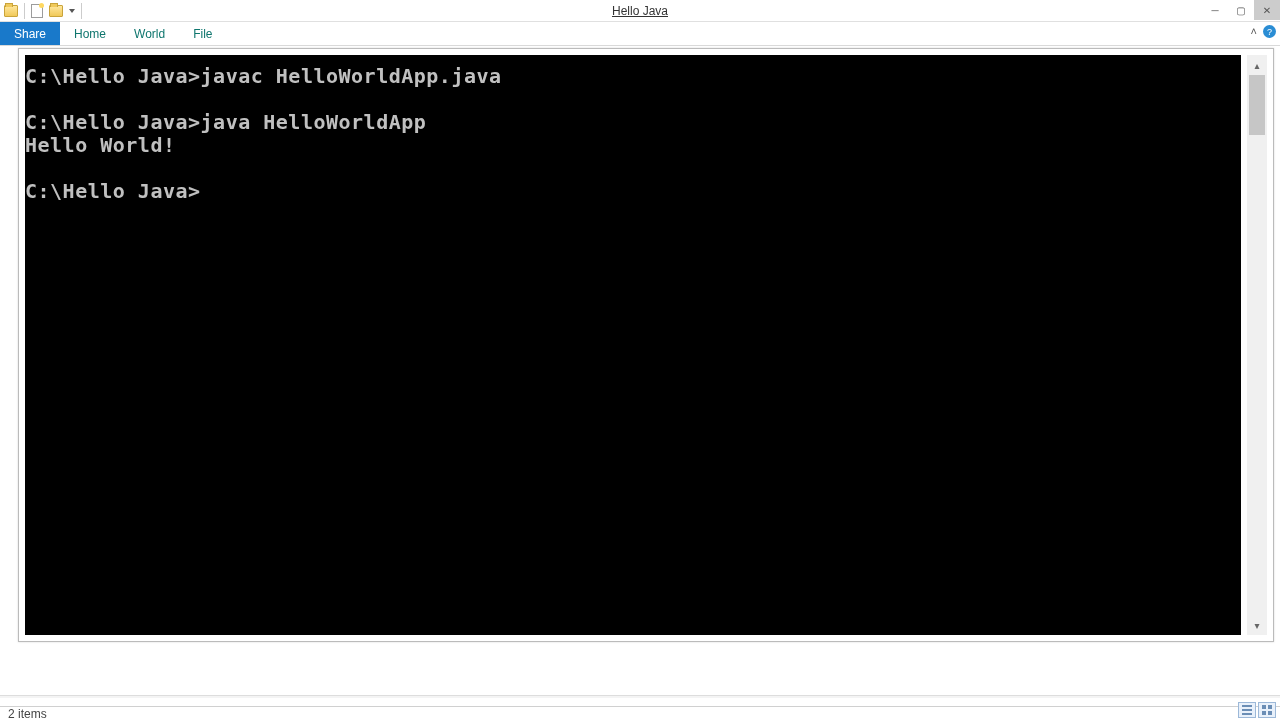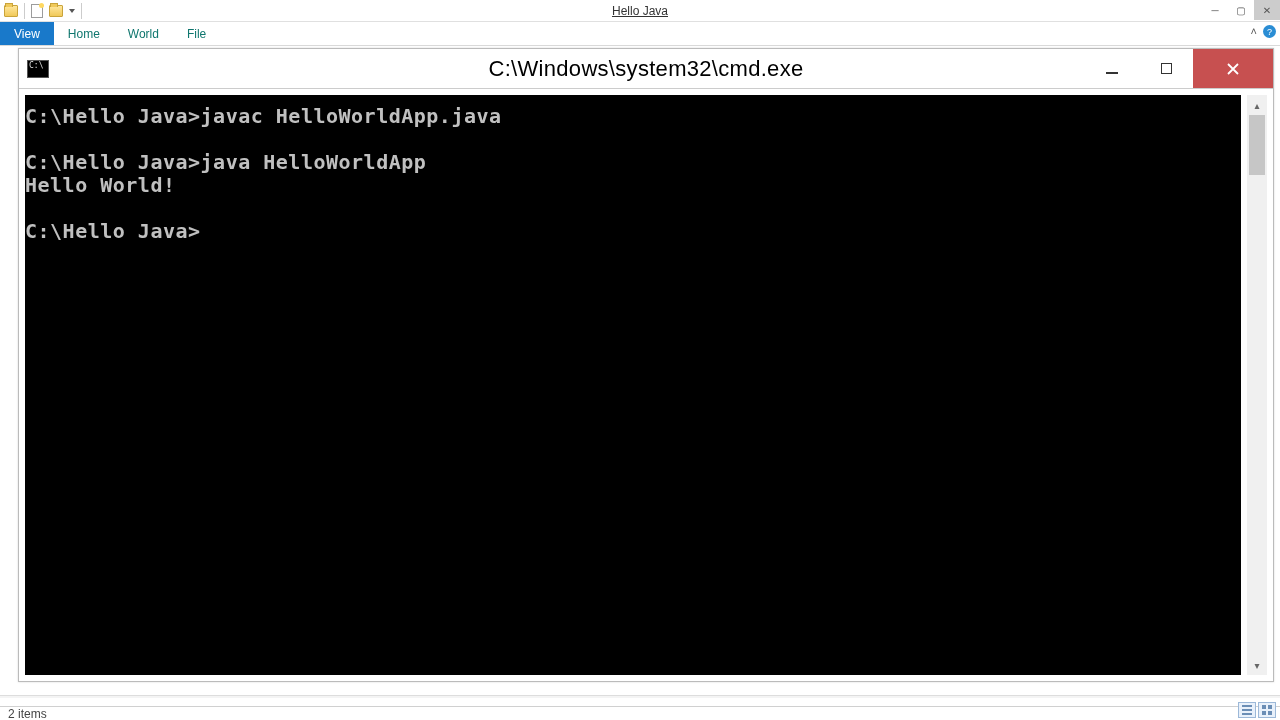--- a/index.html
+++ b/index.html
@@ -229,48 +229,31 @@
   </div>
   <div class="explorer-title">Hello Java</div>
   <div class="explorer-controls">
     <div>─</div>
     <div>▢</div>
     <div class="explorer-close">✕</div>
   </div>
 </div>
 
 <div class="ribbon">
-  <div class="ribbon-tab file">View</div>
+  <div class="ribbon-tab file">Share</div>
   <div class="ribbon-tab">Home</div>
   <div class="ribbon-tab">World</div>
   <div class="ribbon-tab">File</div>
   <div class="ribbon-right">
     <span>˄</span>
     <span class="help-icon">?</span>
   </div>
 </div>
 
 <div class="cmd-window">
-  <div class="cmd-titlebar">
-    <div class="cmd-appicon"></div>
-    <div class="cmd-title">C:\Windows\system32\cmd.exe</div>
-    <div class="cmd-controls">
-      <div class="cmd-btn">
-          <div class="minus"></div>
-        </div>
-      <div class="cmd-btn">
-          <div class="square"></div>
-        </div>
-      <div class="cmd-btn close">
-        <svg viewBox="0 0 14 14">
-            <path d="M2 2 L12 12 M12 2 L2 12" stroke="#fff" stroke-width="1.8"></path>
-          </svg>
-      </div>
-    </div>
-  </div>
   <div class="cmd-body-wrap">
     <div class="cmd-body"><span>C:\Hello Java&gt;javac HelloWorldApp.java</span>
 <span></span>
 <span>C:\Hello Java&gt;java HelloWorldApp</span>
 <span>Hello World!</span>
 <span></span>
 <span>C:\Hello Java&gt;</span></div>
     <div class="cmd-scroll">
       <div class="arrow up">▴</div>
       <div class="thumb"></div>

